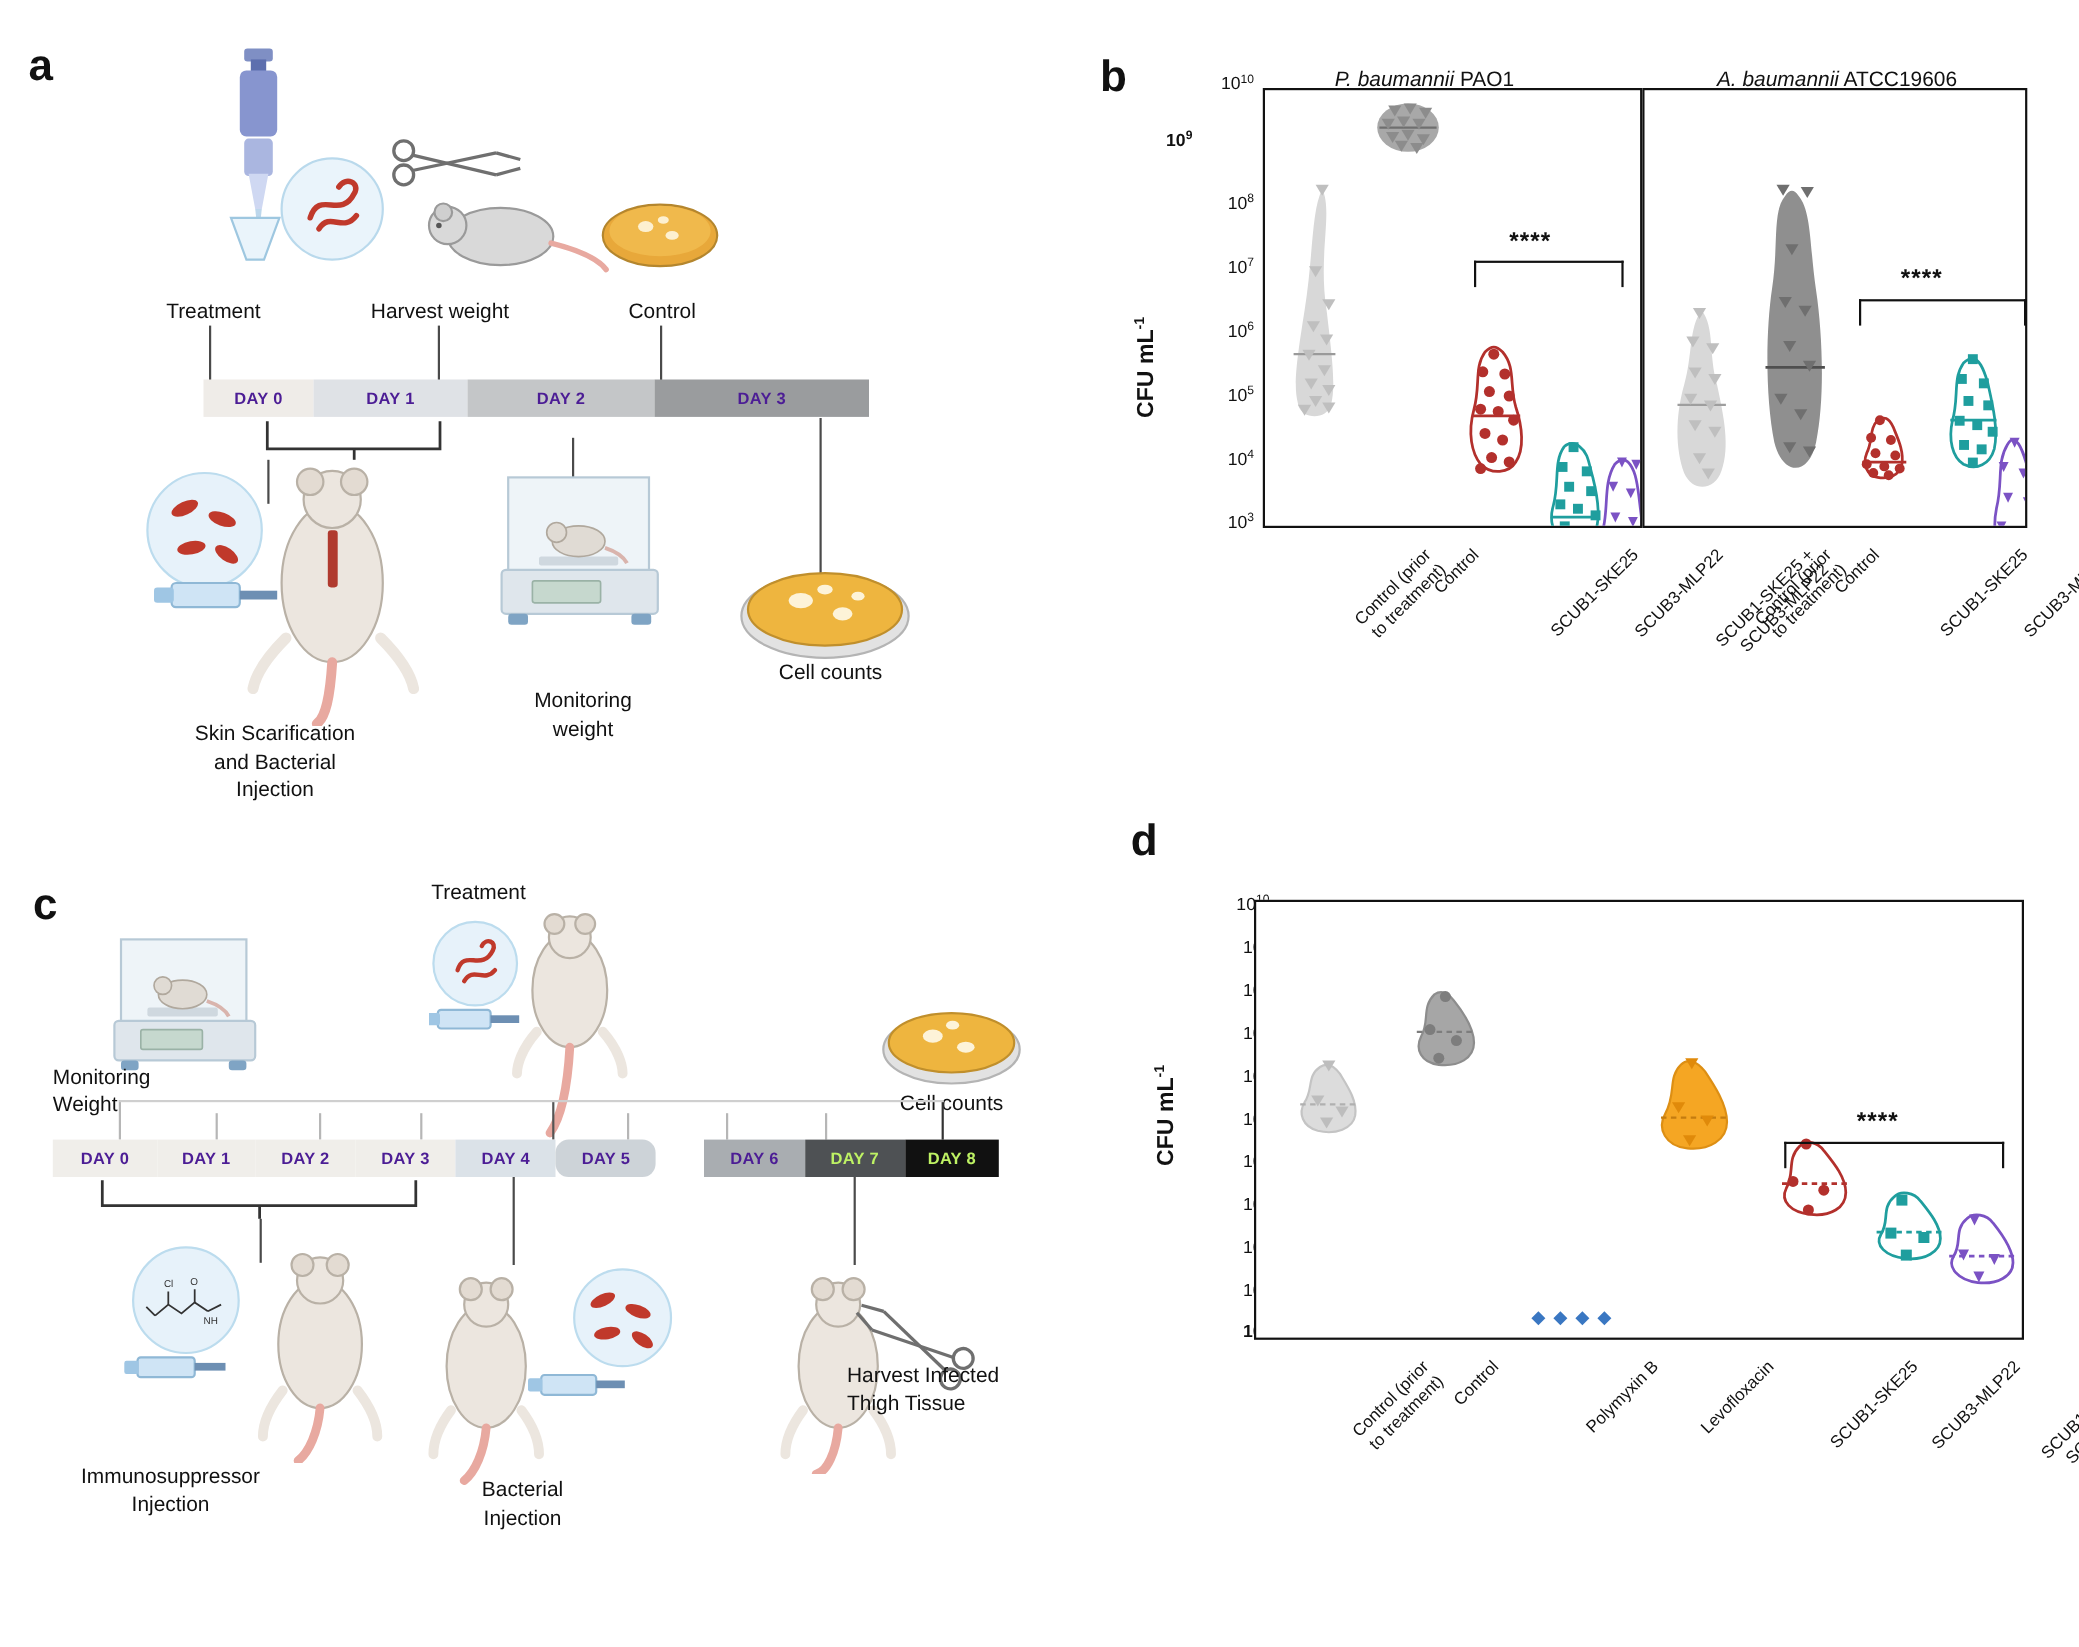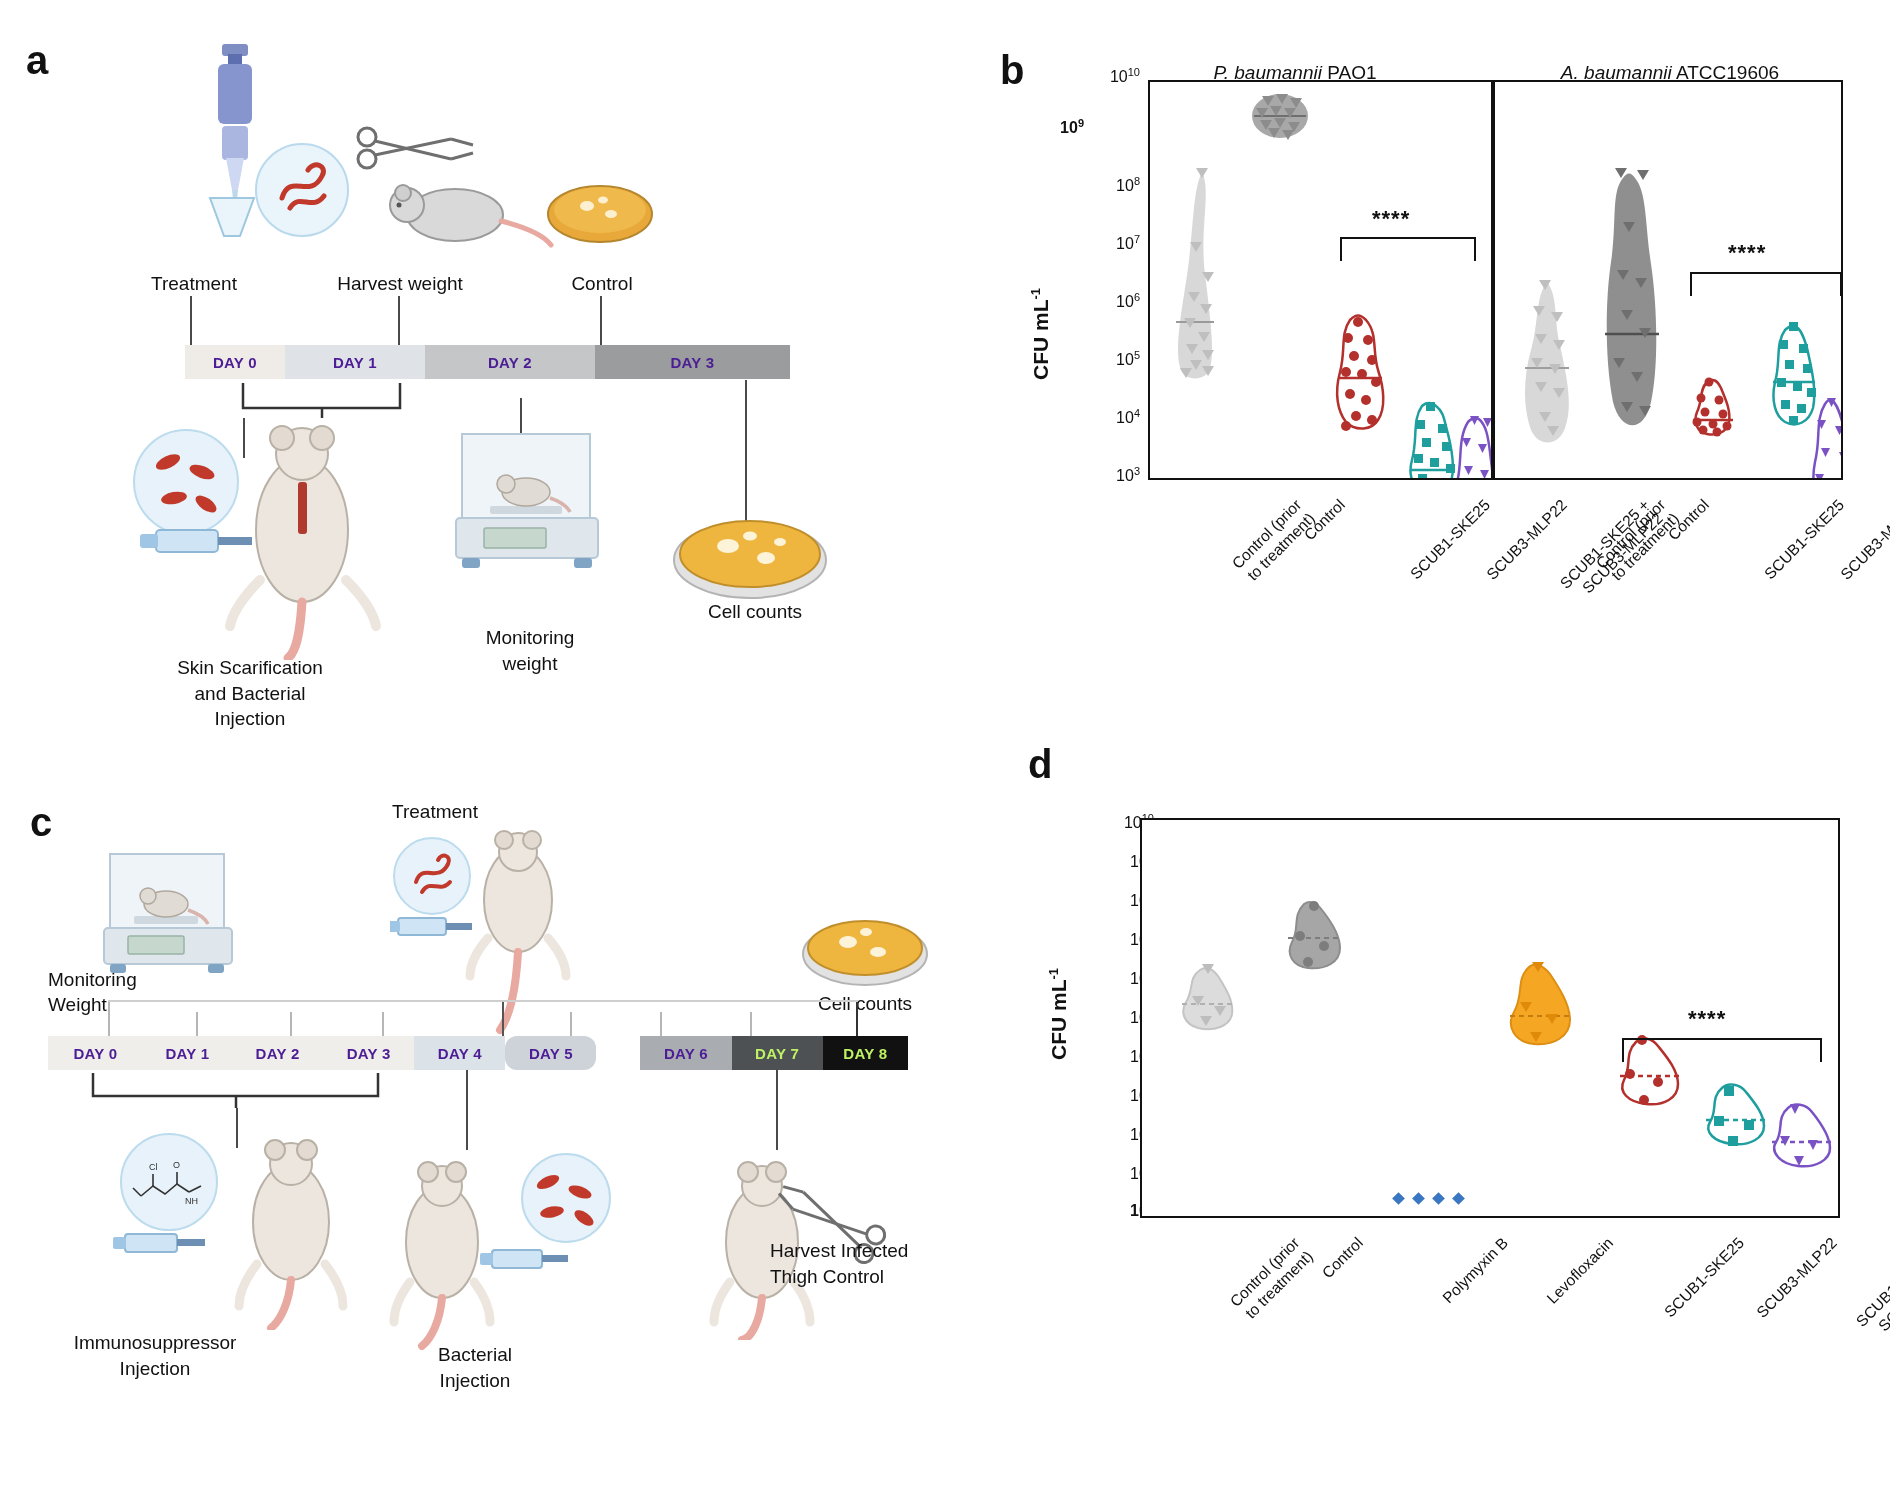--- a/index.html
+++ b/index.html
@@ -355,21 +355,21 @@
   <g stroke="#6f6f6f" stroke-width="3" fill="none" transform="translate(104,26) rotate(32)">
     <circle cx="92" cy="12" r="9"></circle>
     <circle cx="92" cy="34" r="9"></circle>
     <path d="M84 16 L8 34"></path>
     <path d="M84 30 L8 14"></path>
     <path d="M8 34 L-12 28"></path>
     <path d="M8 14 L-12 20"></path>
   </g>
 </svg>
 <div class="lbl" style="left:770px; top:1238px; width:230px; line-height:1.35; white-space:pre-line; text-align:left;">Harvest Infected
-Thigh Control</div>
+Thigh Tissue</div>
 
 <div class="panel-letter" style="left:1000px; top:48px;">b</div>
 
 <div class="chart-title" style="left:1145px; top:62px; width:300px;"><i>P. baumannii</i> PAO1</div>
 <div class="chart-title" style="left:1490px; top:62px; width:360px;"><i>A. baumannii</i> ATCC19606</div>
 
 <div class="ytick" style="left:1060px; top:66px; width:80px;">10<sup>10</sup></div>
 <div class="ytick" style="left:1004px; top:117px; width:80px;font-weight:bold;">10<sup>9</sup></div>
 <div class="ytick" style="left:1060px; top:175px; width:80px;">10<sup>8</sup></div>
 <div class="ytick" style="left:1060px; top:233px; width:80px;">10<sup>7</sup></div>

